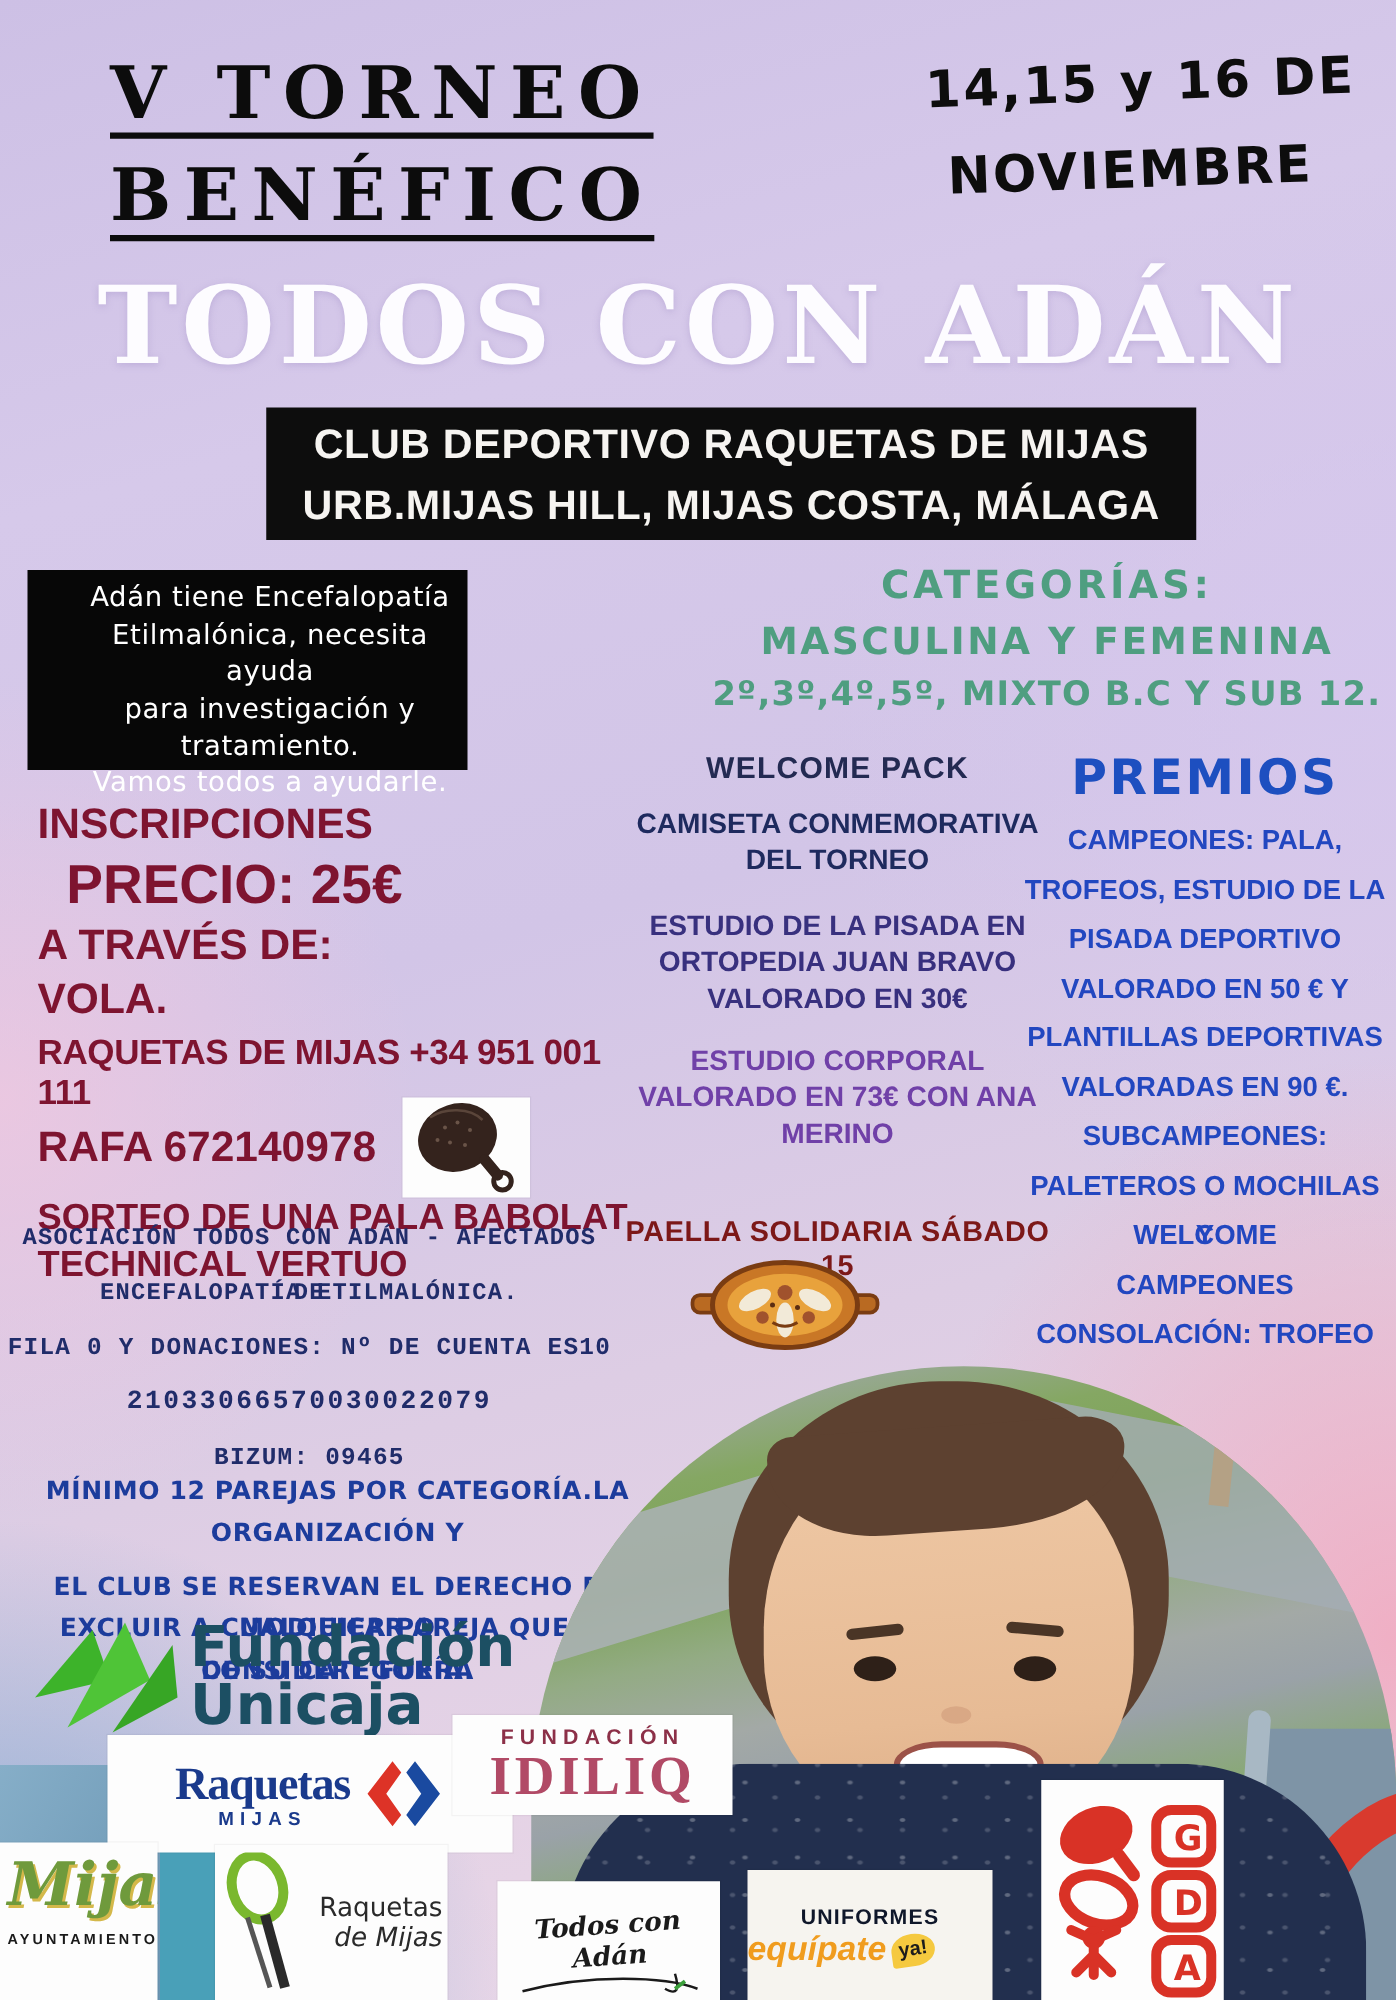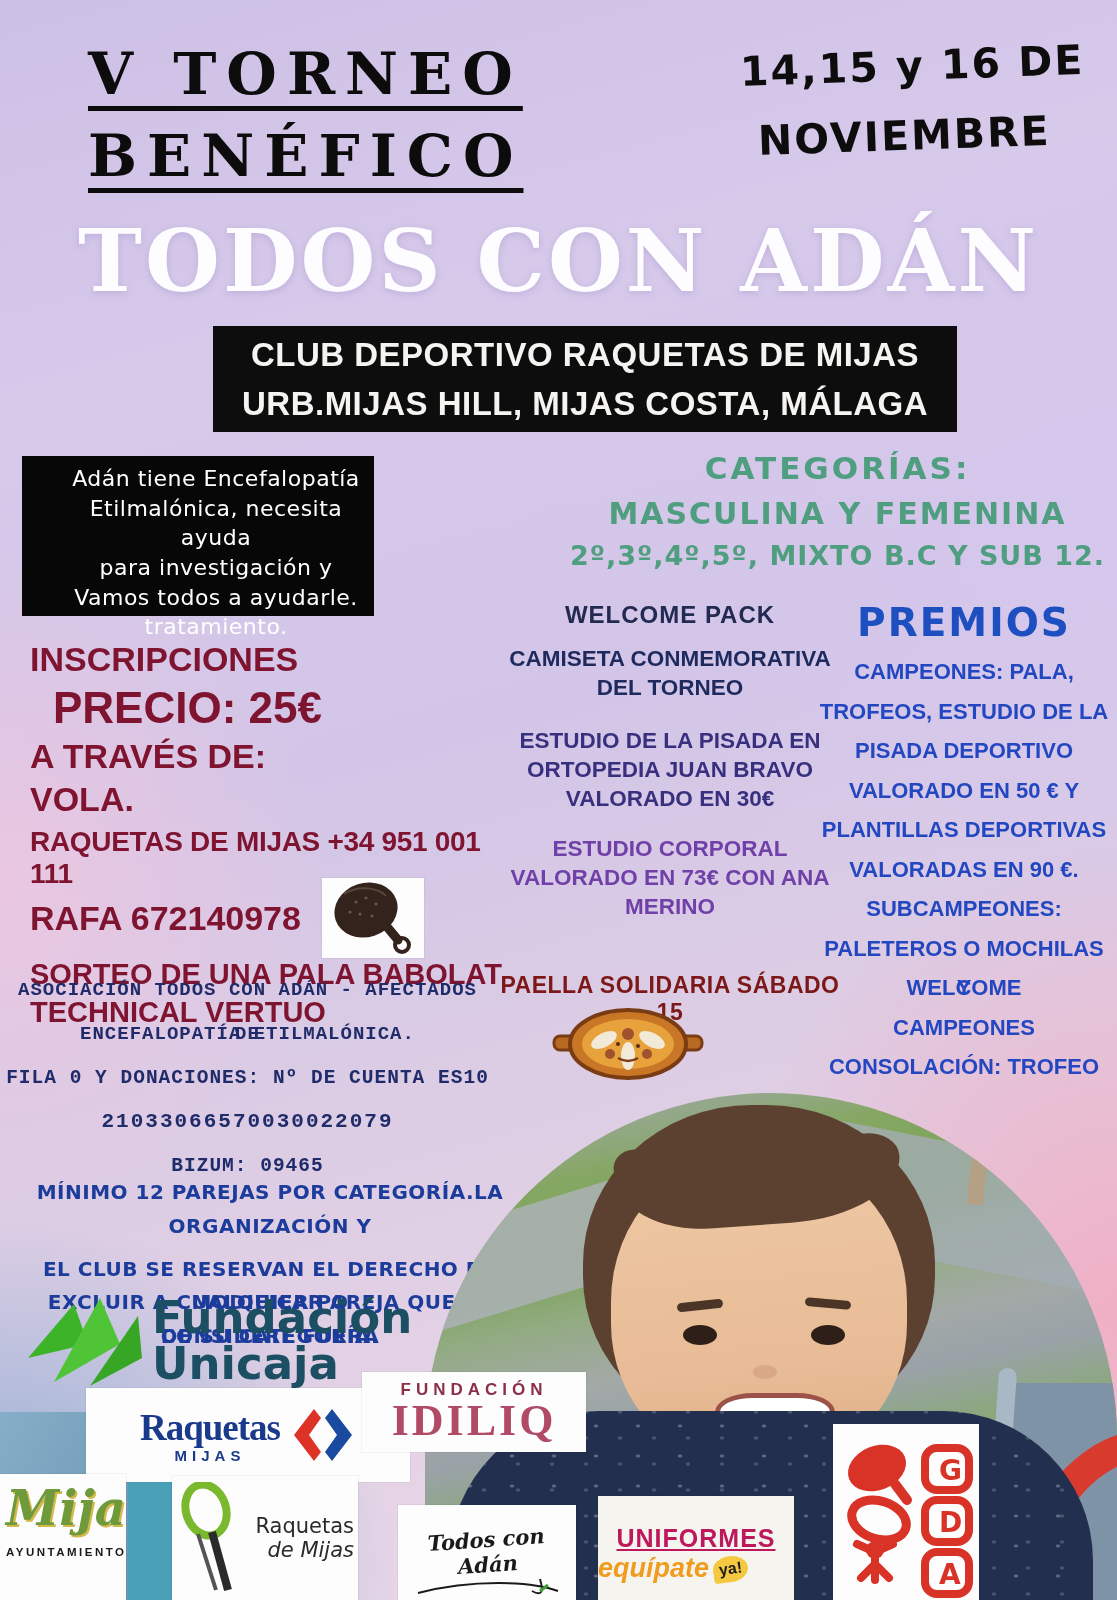--- a/index.html
+++ b/index.html
@@ -46,22 +46,22 @@
 
   <div class="abs banner" style="left:213px; top:326px; width:744px; height:106px; font-size:33px; line-height:1.5;">
     <div>CLUB DEPORTIVO RAQUETAS DE MIJAS</div>
     <div>URB.MIJAS HILL, MIJAS COSTA, MÁLAGA</div>
   </div>
 
   <div class="abs aboutbox hand ctr" style="left:22px; top:456px; width:352px; height:160px; font-size:22px; line-height:1.35; padding-top:8px; letter-spacing:.5px;padding-left:36px;">
     <div>Adán tiene Encefalopatía</div>
     <div>Etilmalónica, necesita ayuda</div>
     <div>para investigación y</div>
+    <div>tratamiento.</div>
     <div>Vamos todos a ayudarle.</div>
-    <div>tratamiento.</div>
   </div>
 
   <div class="abs cat ctr" style="left:565px; top:450px; width:545px; font-size:31px; letter-spacing:3px;">CATEGORÍAS:</div>
   <div class="abs cat ctr" style="left:565px; top:496px; width:545px; font-size:30px; letter-spacing:2px;">MASCULINA Y FEMENINA</div>
   <div class="abs cat ctr" style="left:565px; top:540px; width:545px; font-size:27px; letter-spacing:1px;">2º,3º,4º,5º, MIXTO B.C  Y SUB 12.</div>
 
   <div class="abs" style="left:30px; top:640px; width:495px;">
     <div class="insc" style="font-size:34px; margin-bottom:4px;">INSCRIPCIONES</div>
     <div class="insc" style="font-size:44px; margin-bottom:4px;margin-left:23px;">PRECIO: 25€</div>
     <div class="insc" style="font-size:34px; margin-bottom:4px;">A TRAVÉS DE:</div>
@@ -230,21 +230,21 @@
   <div class="abs card ctr" style="left:398px; top:1505px; width:178px; height:95px; z-index:3; padding-top:22px; overflow:hidden;">
     <div style="font-family:'DejaVu Serif',serif; font-style:italic; font-weight:700; font-size:21px; color:#1a1a1a; transform:rotate(-4deg);">Todos con Adán</div>
     <svg width="150" height="22" viewBox="0 0 150 22">
       <path d="M6,16 C60,2 120,4 146,14 M120,14 q14,8 8,-12" stroke="#1a1a1a" stroke-width="2" fill="none"></path>
       <path d="M128,14 l8,-6" stroke="#3aa03a" stroke-width="3" fill="none"></path>
     </svg>
     
   </div>
 
   <div class="abs card ctr" style="left:598px; top:1496px; width:196px; height:104px; z-index:3; padding-top:28px; background:#f6f4ef;">
-    <div style="font-size:25px; font-weight:800; color:#be185d; letter-spacing:1px;text-decoration:underline;">UNIFORMES</div>
+    <div style="font-size:17px; font-weight:800; color:#0f172a; letter-spacing:1px;">UNIFORMES</div>
     <div style="display:flex; align-items:center; gap:4px;">
       <span style="font-size:27px; font-weight:700; font-style:italic; color:#f09c1e;">equípate</span>
       <span style="font-size:16px; font-weight:700; color:#1c1c1c; background:#f5c93f; border-radius:50% 50% 50% 10%; padding:4px 6px; transform:rotate(-8deg); display:inline-block;">ya!</span>
     </div>
   </div>
 
   <div class="abs card" style="left:833px; top:1424px; width:146px; height:176px; z-index:3;">
     <svg width="146" height="176" viewBox="0 0 146 176">
       <ellipse cx="44" cy="44" rx="30" ry="22" fill="#d93226" transform="rotate(-22 44 44)"></ellipse>
       <path d="M62,60 L74,76" stroke="#d93226" stroke-width="10" stroke-linecap="round"></path>

